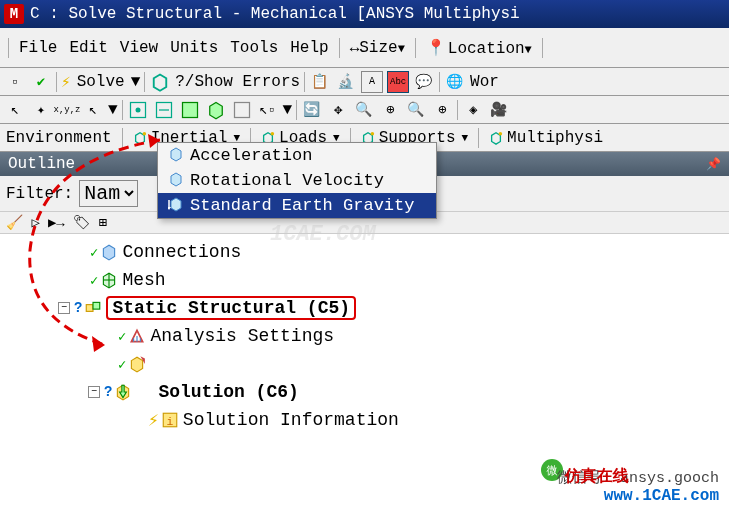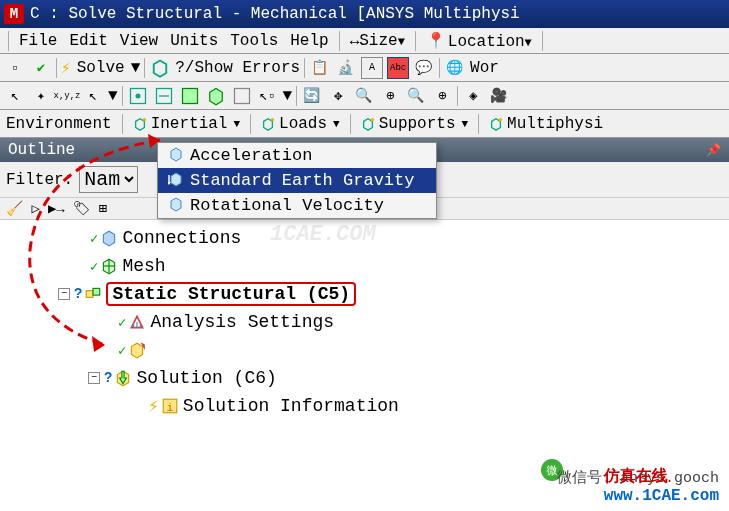--- a/index.html
+++ b/index.html
@@ -1,21 +1,21 @@
 <!DOCTYPE html>
 <html><head>
 <meta charset="utf-8">
 <style>
 * { margin: 0; padding: 0; box-sizing: border-box; font-family: "Courier New", monospace; }
 body { width: 729px; height: 511px; background: #fff; overflow: hidden; position: relative; }
 
 .titlebar { background: linear-gradient(#1a3a8f, #0d2966); height: 28px; display: flex; align-items: center; padding: 0 4px; color: #fff; font-size: 16px; }
 .titlebar .app-icon { width: 20px; height: 20px; background: #c00; border-radius: 2px; margin-right: 6px; display: flex; align-items: center; justify-content: center; font-weight: bold; font-size: 14px; color: #fff; }
 
-.menubar { background: #f0f0f0; height: 26px; border-bottom: 1px solid #999; display: flex; align-items: center; padding: 0 4px; font-size: 16px; }
+.menubar { background: #f0f0f0; height: 40px; border-bottom: 1px solid #999; display: flex; align-items: center; padding: 0 4px; font-size: 16px; }
 .menubar .sep { border-left: 1px solid #aaa; height: 20px; margin: 0 4px; }
 .menubar .mitem { padding: 0 6px; cursor: default; }
 .menubar .arrow { font-size: 12px; }
 .menubar .pin { color: #c00; margin-right: 2px; }
 
 .toolbar { background: #f0f0f0; height: 28px; border-bottom: 1px solid #999; display: flex; align-items: center; padding: 0 4px; gap: 4px; }
 .tbtn { width: 22px; height: 22px; border: 1px solid transparent; display: flex; align-items: center; justify-content: center; font-size: 14px; }
 .lightning { color: #e6b800; font-size: 16px; font-weight: bold; }
 .solve { font-size: 16px; margin: 0 2px; }
 
@@ -32,32 +32,32 @@
 .ftoolbar { background: #f0f0f0; padding: 2px 6px; display: flex; align-items: center; gap: 8px; font-size: 14px; border-bottom: 1px solid #ccc; }
 
 .tree { background: #fff; font-size: 18px; padding: 4px 0; position: relative; }
 .node { display: flex; align-items: center; height: 28px; position: relative; }
 .node .toggle { width: 12px; height: 12px; border: 1px solid #888; background: #fff; font-size: 10px; line-height: 10px; text-align: center; margin-right: 4px; cursor: pointer; }
 .node .check { color: #0a0; margin-right: 2px; font-size: 14px; }
 .node .q { color: #0066cc; font-weight: bold; margin-right: 2px; font-size: 14px; }
 .node .bolt { color: #e6b800; margin-right: 2px; }
 .node .ico { width: 18px; height: 18px; margin-right: 4px; display: inline-flex; align-items: center; justify-content: center; }
 .highlighted { border: 2px solid #d00; border-radius: 4px; padding: 0 4px; font-weight: bold; }
-.bold { font-weight: normal; }
+.bold { font-weight: bold; margin-left: 22px; }
 
 .dropdown { position: absolute; left: 157px; top: 142px; background: #f4f4f4; border: 1px solid #888; box-shadow: 3px 3px 6px rgba(0,0,0,.25); font-size: 17px; z-index: 10; min-width: 280px; }
 .dropdown .ditem { display: flex; padding: 3px 10px; gap: 6px; }
 .dropdown .ditem.sel { background: #1a3a8f; color: #fff; }
 .dropdown .dico { width: 16px; height: 16px; display: inline-flex; align-items:center; justify-content:center; }
 
 .arrow-ann { position: absolute; z-index: 5; }
 .wm1 { position: absolute; top: 222px; left: 270px; color: #ccc; font-size: 22px; font-weight: bold; opacity: .4; font-style: italic; }
 .wm2 { position: absolute; bottom: 24px; right: 10px; color: #444; font-size: 15px; }
 .wm3 { position: absolute; bottom: 6px; right: 10px; color: #c00; font-size: 16px; font-weight: bold; }
-.wm3 .sub { color: #0066cc; }
+.wm3 .sub { color: #0066cc; margin-left: 39px; }
 .wechat { position: absolute; bottom: 30px; right: 166px; width: 22px; height: 22px; background: #3cb034; border-radius: 50%; display:flex;align-items:center;justify-content:center;color:#fff;font-size:11px; }
 
 svg.cube-svg { width: 100%; height: 100%; }
 </style>
 </head>
 <body>
 
 <div class="titlebar">
   <div class="app-icon">M</div>
   <span>C : Solve Structural - Mechanical [ANSYS Multiphysi</span>
@@ -286,38 +286,38 @@
 
 <div class="dropdown">
   <div class="ditem">
     <span class="dico">
         <svg width="16" height="16" viewBox="0 0 16 16">
           <polygon points="3,5 8,2 13,5 13,12 8,15 3,12" fill="#c8e8f8" stroke="#48c"></polygon>
         </svg>
       </span>
     <span>Acceleration</span>
   </div>
+  <div class="ditem">
+    <span class="dico">
+        <svg width="16" height="16" viewBox="0 0 16 16">
+          <polygon points="3,5 8,2 13,5 13,12 8,15 3,12" fill="#c8e8f8" stroke="#48c"></polygon>
+        </svg>
+      </span>
+    <span>Rotational Velocity</span>
+  </div>
   <div class="ditem sel">
     <span class="dico">
         <svg width="16" height="16" viewBox="0 0 16 16">
           <polygon points="3,5 8,2 13,5 13,12 8,15 3,12" fill="#c8e8f8" stroke="#48c"></polygon>
           <line x1="1" y1="4" x2="1" y2="12" stroke="#fff" stroke-width="1.5"></line>
           <polygon points="1,14 -1,11 3,11" fill="#fff"></polygon>
         </svg>
       </span>
     <span>Standard Earth Gravity</span>
   </div>
-  <div class="ditem">
-    <span class="dico">
-        <svg width="16" height="16" viewBox="0 0 16 16">
-          <polygon points="3,5 8,2 13,5 13,12 8,15 3,12" fill="#c8e8f8" stroke="#48c"></polygon>
-        </svg>
-      </span>
-    <span>Rotational Velocity</span>
-  </div>
 </div>
 
 <svg class="arrow-ann" style="left:10px;top:130px" width="180" height="230">
   <path d="M 150 10 Q 30 30 20 120 Q 15 190 95 215" fill="none" stroke="#d00" stroke-width="3" stroke-dasharray="10 6"></path>
   <polygon points="150,10 138,4 140,18" fill="#d00"></polygon>
   <polygon points="95,215 82,206 84,222" fill="#d00"></polygon>
 </svg>
 
 <div class="wm1">1CAE.COM</div>
 <div class="wechat">微</div>

